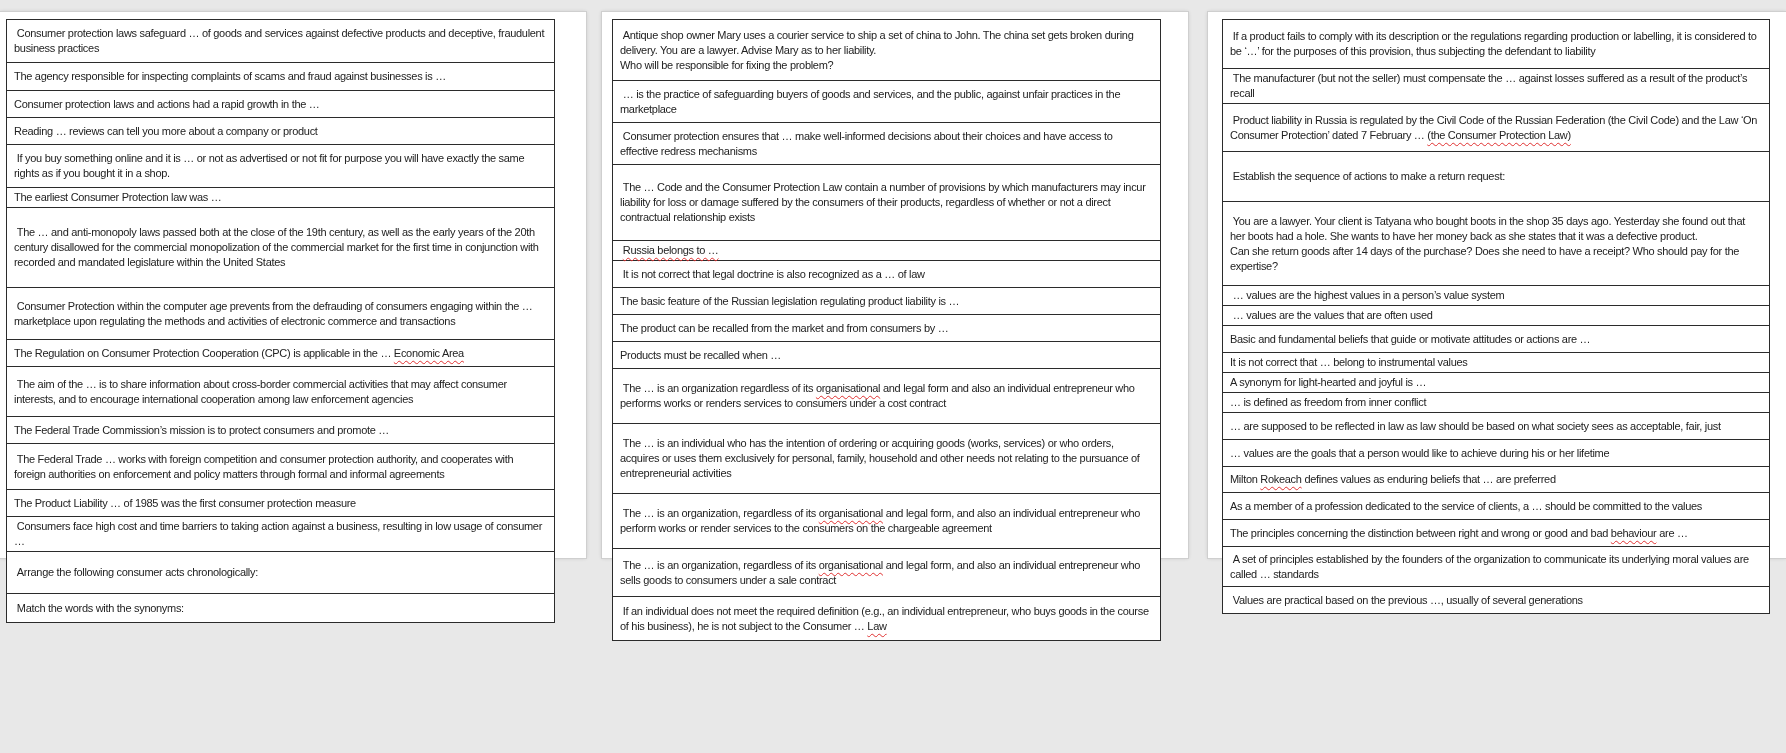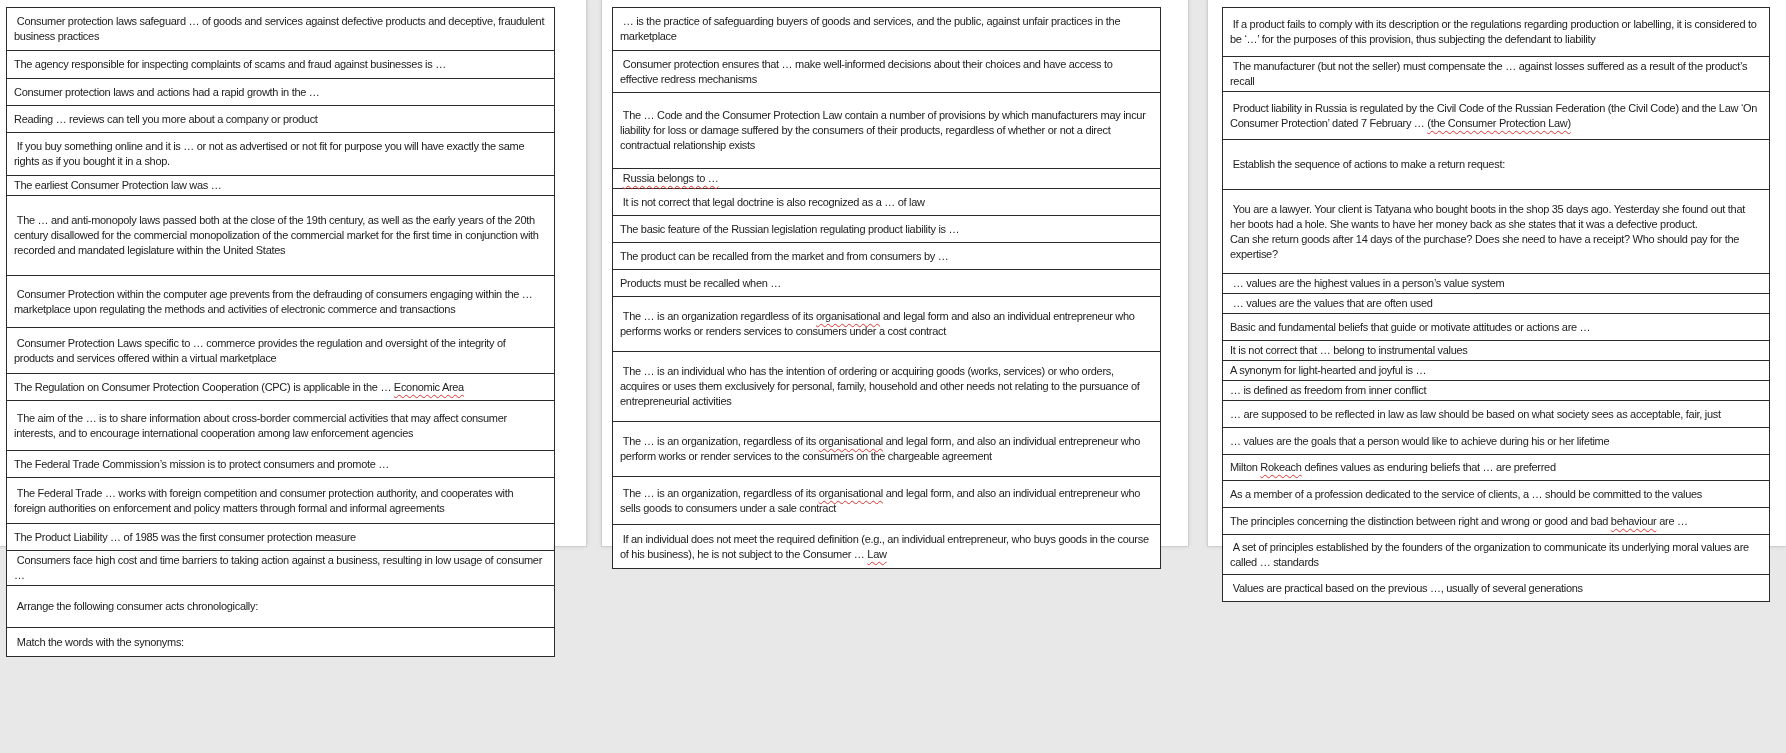--- a/index.html
+++ b/index.html
@@ -2,21 +2,21 @@
 <html><head>
 <meta charset="utf-8">
 <style>
   html,body{margin:0;padding:0;}
   body{
     width:1786px;height:753px;position:relative;overflow:hidden;
     background:var(--canvas,#e8e8e8);
     font-family:"Liberation Sans", sans-serif;
   }
   .page{
-    position:absolute;top:0;height:546px;
+    position:absolute;top:12px;height:546px;
     background:var(--page,#ffffff);
     box-shadow:0 0 0 1px #cfcfcf, 0 0 4px rgba(0,0,0,.18);
   }
   #p0{left:0;width:586px;}
   #p1{left:602px;width:586px;}
   #p2{left:1208px;width:578px;}
   .qtable{
     position:absolute;top:7px;
     border:1px solid var(--border,#2b2b2b);
     background:var(--page,#ffffff);
@@ -66,23 +66,20 @@
       </div>
       <div class="row" style="min-height: 20px;">
         <div class="txt"><span>The earliest Consumer Protection law was …</span></div>
       </div>
       <div class="row" style="min-height: 80px;">
         <div class="txt"><span> The … and anti-monopoly laws passed both at the close of the 19th century, as well as the early years of the 20th century disallowed for the commercial monopolization of the commercial market for the first time in conjunction with recorded and mandated legislature within the United States</span></div>
       </div>
       <div class="row" style="min-height: 52px;">
         <div class="txt"><span> Consumer Protection within the computer age prevents from the defrauding of consumers engaging within the … marketplace upon regulating the methods and activities of electronic commerce and transactions</span></div>
       </div>
-      <div class="row" style="min-height: 46px;">
-        <div class="txt"><span> Consumer Protection Laws specific to … commerce provides the regulation and oversight of the integrity of products and services offered within a virtual marketplace</span></div>
-      </div>
       <div class="row" style="min-height: 27px;">
         <div class="txt"><span>The Regulation on Consumer Protection Cooperation (CPC) is applicable in the … </span><span class="misspelled">Economic Area</span></div>
       </div>
       <div class="row" style="min-height: 50px;">
         <div class="txt"><span> The aim of the … is to share information about cross-border commercial activities that may affect consumer interests, and to encourage international cooperation among law enforcement agencies</span></div>
       </div>
       <div class="row" style="min-height: 27px;">
         <div class="txt"><span>The Federal Trade Commission’s mission is to protect consumers and promote …</span></div>
       </div>
       <div class="row" style="min-height: 46px;">
@@ -97,20 +94,24 @@
       <div class="row" style="min-height: 42px;">
         <div class="txt"><span> Arrange the following consumer acts chronologically:</span></div>
       </div>
       <div class="row" style="min-height: 29px;">
         <div class="txt"><span> Match the words with the synonyms:</span></div>
       </div>
     </div>
 </div>
 <div class="page" id="p1">
   <div class="qtable">
+      <div class="row" style="min-height: 60px;">
+        <div class="txt"><span> Antique shop owner Mary uses a courier service to ship a set of china to John. The china set gets broken during delivery. You are a lawyer. Advise Mary as to her liability.
+Who will be responsible for fixing the problem?</span></div>
+      </div>
       <div class="row" style="min-height: 42px;">
         <div class="txt"><span> … is the practice of safeguarding buyers of goods and services, and the public, against unfair practices in the marketplace</span></div>
       </div>
       <div class="row" style="min-height: 42px;">
         <div class="txt"><span> Consumer protection ensures that … make well-informed decisions about their choices and have access to effective redress mechanisms</span></div>
       </div>
       <div class="row" style="min-height: 76px;">
         <div class="txt"><span> The … Code and the Consumer Protection Law contain a number of provisions by which manufacturers may incur liability for loss or damage suffered by the consumers of their products, regardless of whether or not a direct contractual relationship exists</span></div>
       </div>
       <div class="row" style="min-height: 19px;">

